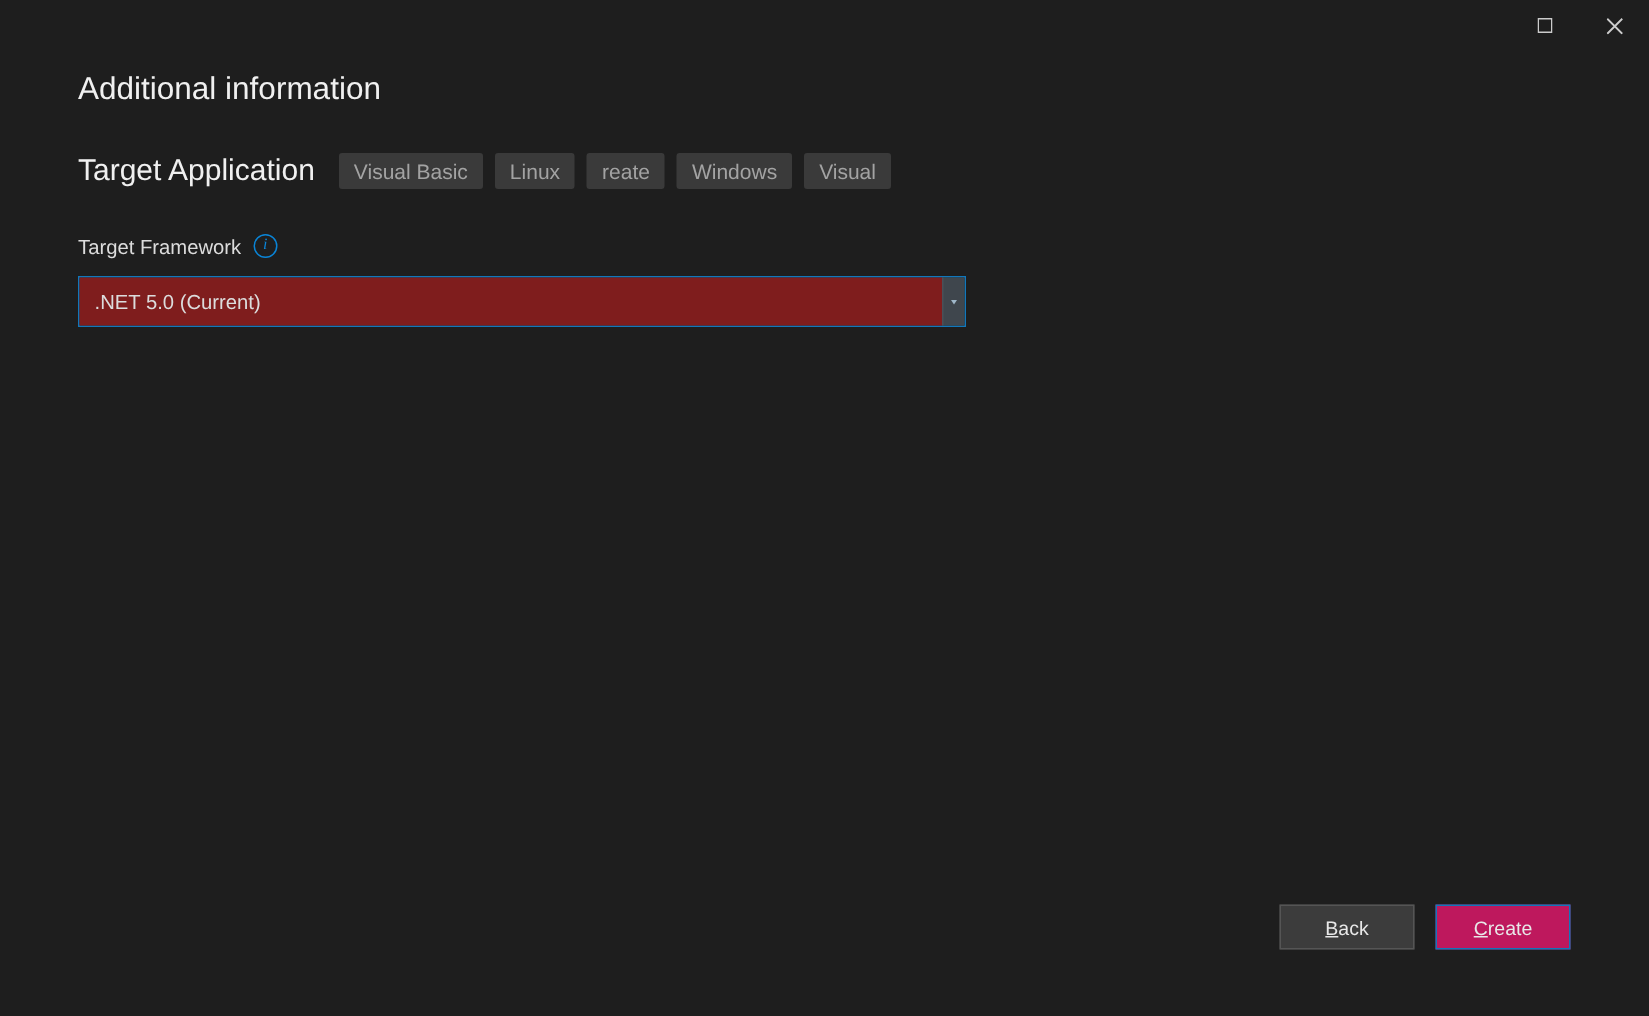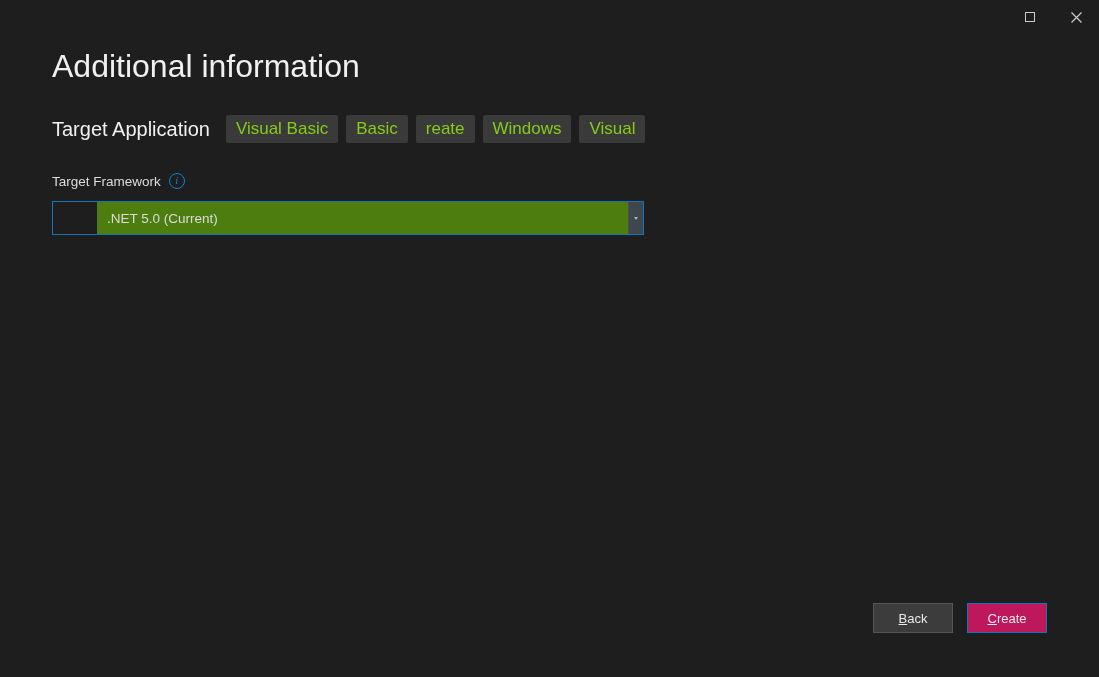--- a/index.html
+++ b/index.html
@@ -35,42 +35,42 @@
     color: #cccccc;
   }
   .title-btn svg { display:block; }
   .content {
     position: absolute;
     left: 52px;
     top: 48px;
     right: 52px;
   }
   .page-title {
-    font-size: 32px;
+    font-size: 21px;
     font-weight: 400;
     margin: 0 0 30px 0;
     color: #f0f0f0;
   }
   .subtitle-row {
     display: flex;
     align-items: center;
     gap: 14px;
     margin-bottom: 30px;
   }
   .subtitle {
     font-size: 20px;
     font-weight: 400;
     color: #f0f0f0;
     margin-right: 2px;
   }
   .tags { display:flex; gap:8px; }
   .tag {
     background: #3a3a3a;
-    color: #84cc16;
-    font-size: 17px;
+    color: #a3a3a3;
+    font-size: 14px;
     padding: 4px 10px;
     border-radius: 2px;
   }
   .field-label-row {
     display: flex;
     align-items: center;
     gap: 8px;
     font-size: 13.5px;
     color: #dcdcdc;
     margin-bottom: 12px;
@@ -91,27 +91,26 @@
   }
   .dropdown {
     display:flex;
     width: 592px;
     height: 34px;
     border:1px solid #1177bb;
     box-sizing:border-box;
   }
   .dropdown-value {
     flex:1;
-    background:#4d7c0f;
+    background:#7f1d1d;
     color:#dcdcdc;
     font-size:13.5px;
     display:flex;
     align-items:center;
     padding:11px 10px;
-    margin-left:44px;
   }
   .dropdown-arrow {
     width:14px;
     background:#3f464d;
     display:flex;
     align-items:center;
     justify-content:center;
     border-left:1px solid #4a5058;
   }
   .dropdown-arrow::after {
@@ -122,21 +121,21 @@
     border-top:3px solid #9fb7c9;
   }
   .footer {
     position:absolute;
     right: 52px;
     bottom: 44px;
     display:flex;
     gap:14px;
   }
   .btn {
-    width: 80px;
+    width: 90px;
     height: 30px;
     display:flex;
     align-items:center;
     justify-content:center;
     font-size:13px;
     color:#e8e8e8;
     border:1px solid transparent;
     box-sizing:border-box;
   }
   .btn-secondary { background:#3c3c3c; border-color:#555555; }
@@ -161,21 +160,21 @@
     </div>
   </div>
 
   <div class="content">
     <h1 class="page-title">Additional information</h1>
 
     <div class="subtitle-row">
       <span class="subtitle">Target Application</span>
       <div class="tags">
         <span class="tag">Visual Basic</span>
-        <span class="tag">Basic</span>
+        <span class="tag">Linux</span>
         <span class="tag">reate</span>
         <span class="tag">Windows</span>
         <span class="tag">Visual</span>
       </div>
     </div>
 
     <div class="field-label-row">
       <span>Target Framework</span>
       <span class="info-icon">i</span>
     </div>

